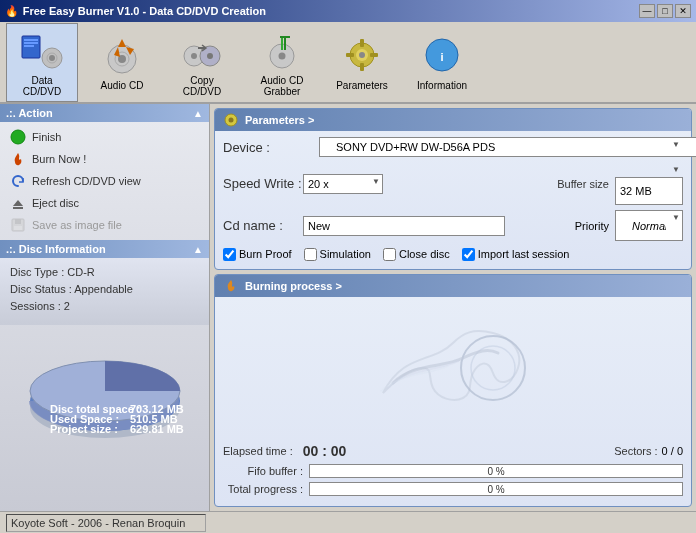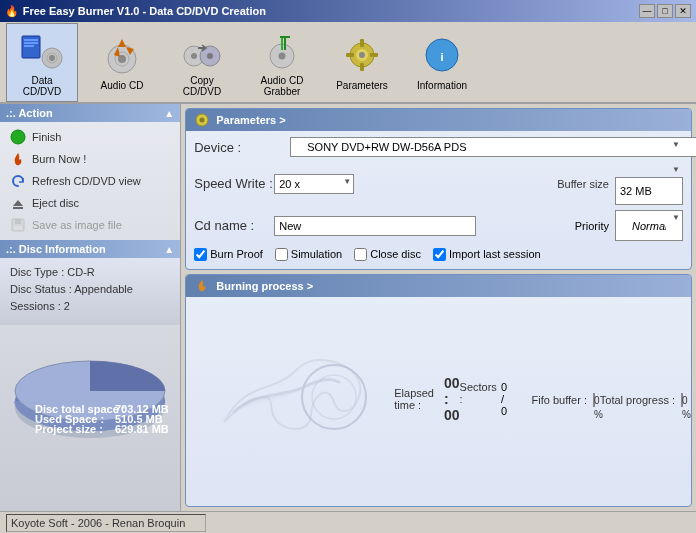--- a/index.html
+++ b/index.html
@@ -154,21 +154,21 @@
       background: linear-gradient(to right, #6080b0, #9ab0d8);
       color: white;
       padding: 3px 8px;
       font-weight: bold;
       font-size: 12px;
       display: flex;
       align-items: center;
       gap: 6px;
       border-radius: 3px 3px 0 0;
     }
-    .burn-body { flex: 1; display: flex; flex-direction: row; padding: 6px 8px; }
+    .burn-body { flex: 1; display: flex; flex-direction: column; padding: 6px 8px; }
     .burn-animation-area {
       flex: 1;
       display: flex;
       align-items: center;
       justify-content: center;
     }
 
     .burn-stats-row {
       display: flex;
       align-items: center;

